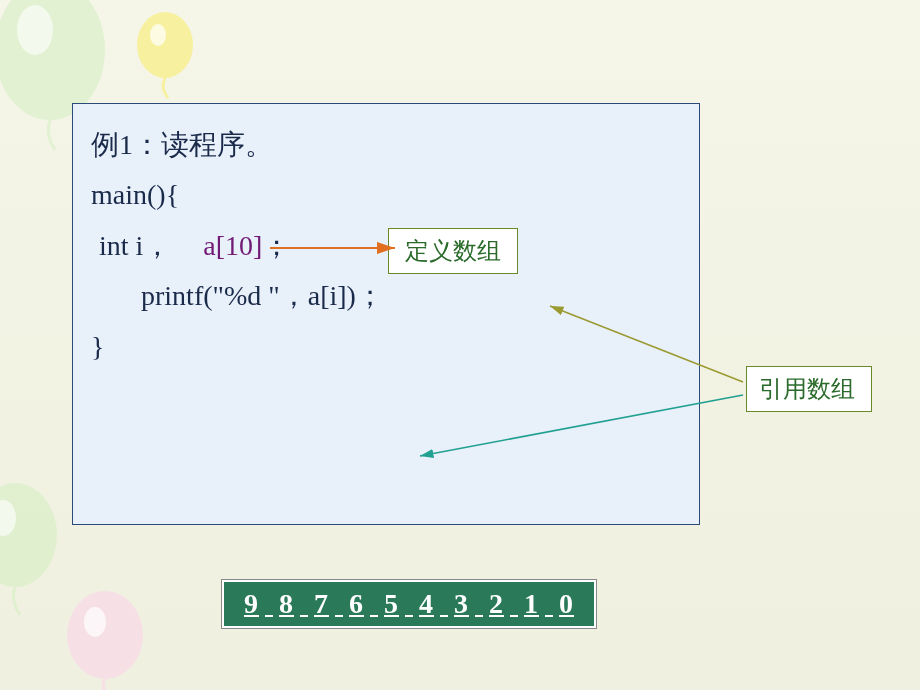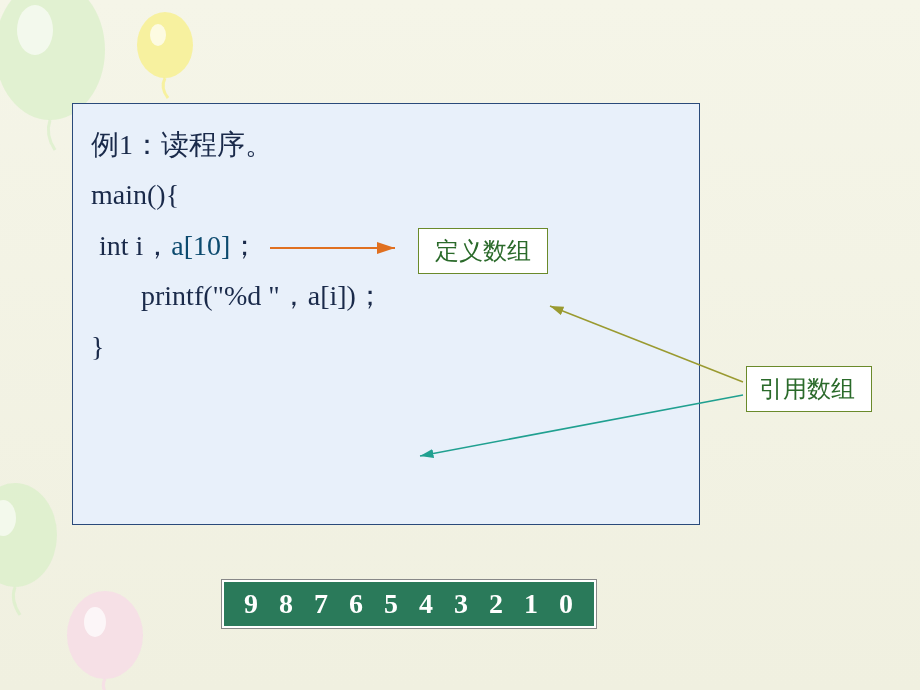--- a/index.html
+++ b/index.html
@@ -45,53 +45,54 @@
     }
     .code-line {
       font-size: 28px;
       line-height: 1.8;
       color: #1a2a4a;
       white-space: nowrap;
     }
     .indent1 { padding-left: 8px; }
     .indent2 { padding-left: 24px; }
     .indent3 { padding-left: 50px; }
-    .arr-def { color: #0c4a6e; }
+    .arr-def { color: #701a75; margin-left: 32px; }
     .arr-use { color: #d030a0; }
     .callout {
       position: absolute;
       background: #fff;
       border: 1.5px solid #6a8a2a;
       padding: 6px 16px;
       color: #2a6a2a;
       font-size: 24px;
       font-family: "SimSun", sans-serif;
     }
     .callout-define {
       top: 228px;
-      left: 418px;
+      left: 388px;
     }
     .callout-reference {
       top: 366px;
       left: 746px;
       padding-left: 12px;
     }
     .output-box {
       position: absolute;
       top: 580px;
       left: 222px;
       background: #2a7a5a;
       border: 2px solid #fff;
       outline: 1px solid #888;
       padding: 6px 14px;
       color: #fff;
       font-size: 28px;
       font-weight: bold;
       font-family: "Times New Roman", serif;
       letter-spacing: 1px;
+      text-decoration: underline;
     }
     .output-box span { margin: 0 6px; }
     svg.connectors {
       position: absolute;
       top: 0; left: 0;
       width: 920px; height: 690px;
       pointer-events: none;
     }
   </style>
 </head>

